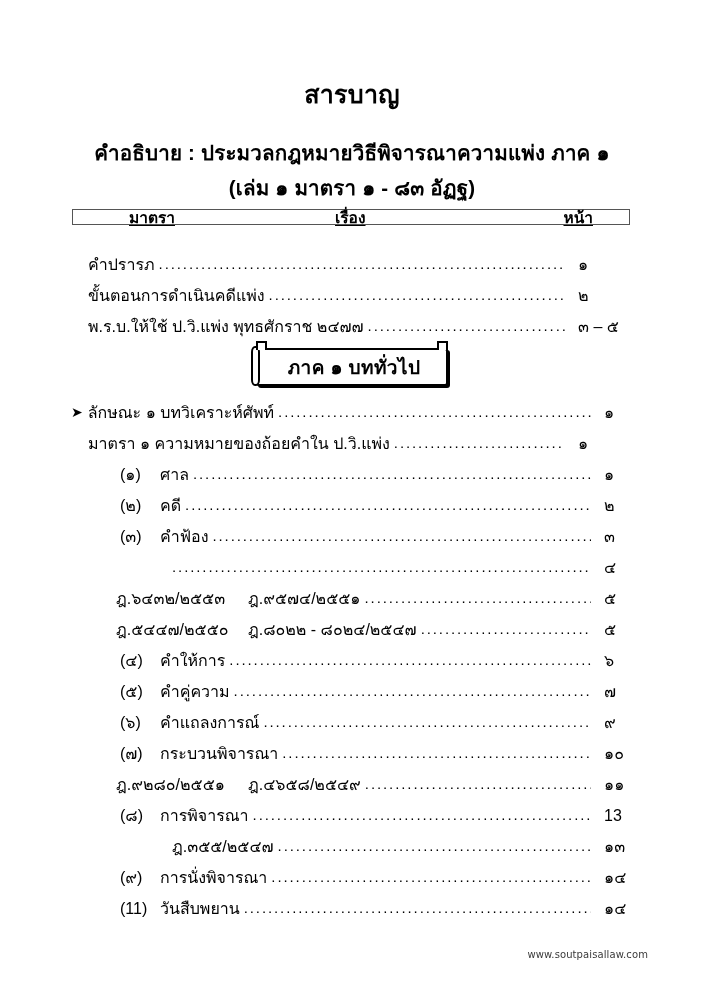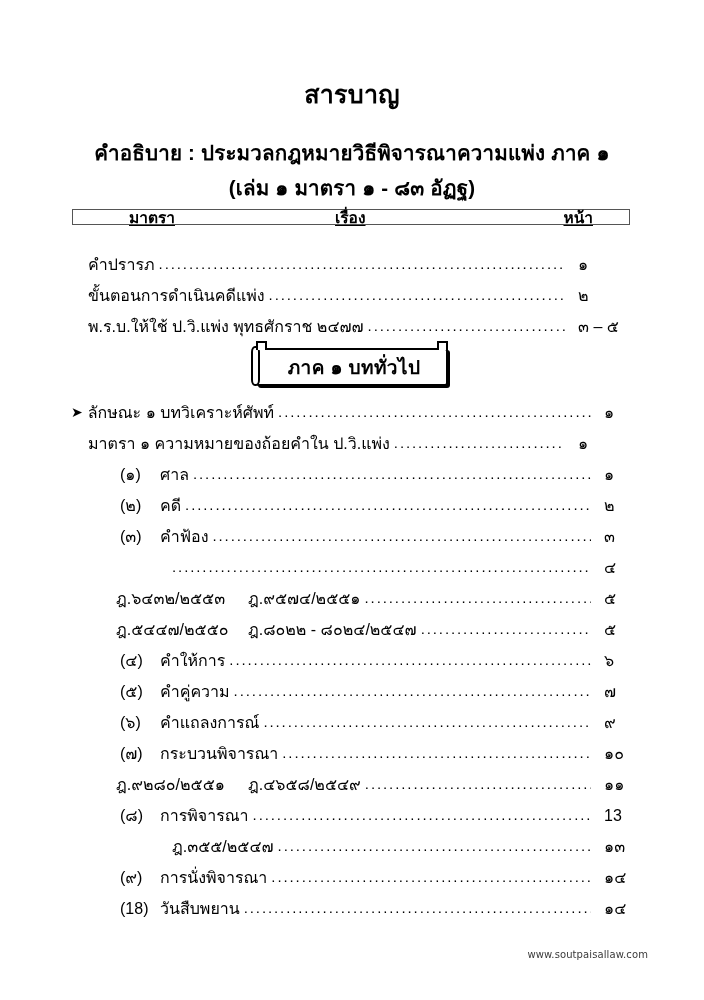--- a/index.html
+++ b/index.html
@@ -321,21 +321,21 @@
         <span class="label"><span>ฎ.๓๕๕/๒๕๔๗</span></span>
         <span class="leader">............................................................................................................................................................................................................................</span>
         <span class="page-no">๑๓</span>
       </div>
       <div class="row lv2">
         <span class="label"><span class="num-cell">(๙)</span><span>การนั่งพิจารณา</span></span>
         <span class="leader">............................................................................................................................................................................................................................</span>
         <span class="page-no">๑๔</span>
       </div>
       <div class="row lv2">
-        <span class="label"><span class="num-cell">(18)</span><span>วันสืบพยาน</span></span>
+        <span class="label"><span class="num-cell">(11)</span><span>วันสืบพยาน</span></span>
         <span class="leader">............................................................................................................................................................................................................................</span>
         <span class="page-no">๑๔</span>
       </div>
     </div>
 
   <div class="footer">www.soutpaisallaw.com</div>
 
 </div>
 
 </body></html>

